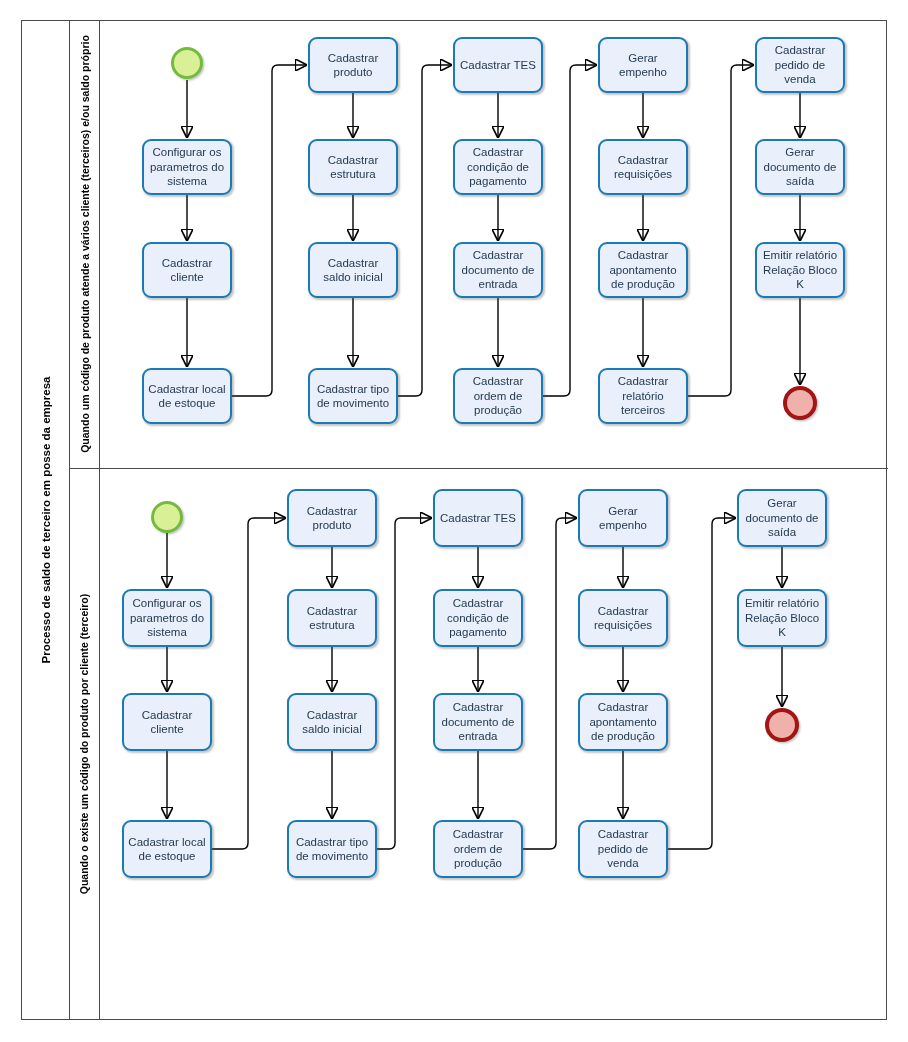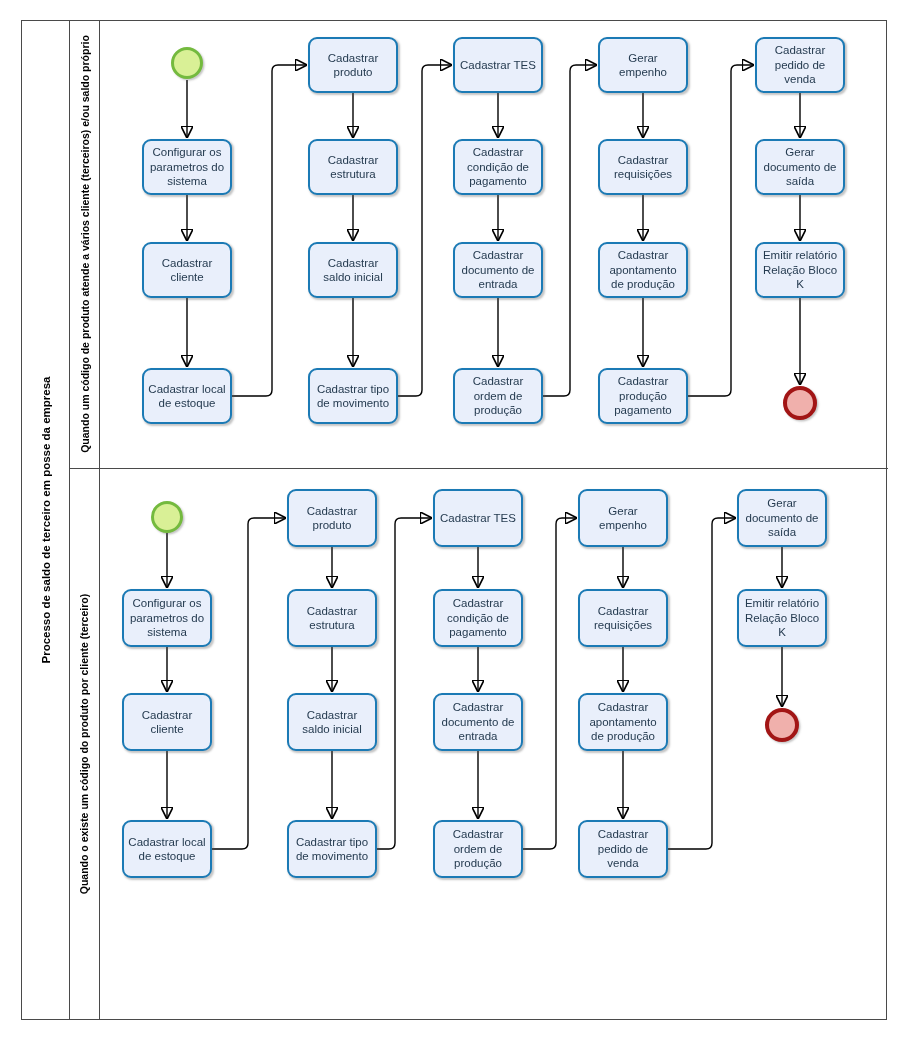--- a/index.html
+++ b/index.html
@@ -141,21 +141,21 @@
   <div class="task h56" style="left:308px;top:139px;">Cadastrar estrutura</div>
   <div class="task h56" style="left:308px;top:242px;">Cadastrar saldo inicial</div>
   <div class="task h56" style="left:308px;top:368px;">Cadastrar tipo de movimento</div>
   <div class="task h56" style="left:453px;top:37px;">Cadastrar TES</div>
   <div class="task h56" style="left:453px;top:139px;">Cadastrar condição de pagamento</div>
   <div class="task h56" style="left:453px;top:242px;">Cadastrar documento de entrada</div>
   <div class="task h56" style="left:453px;top:368px;">Cadastrar ordem de produção</div>
   <div class="task h56" style="left:598px;top:37px;">Gerar empenho</div>
   <div class="task h56" style="left:598px;top:139px;">Cadastrar requisições</div>
   <div class="task h56" style="left:598px;top:242px;">Cadastrar apontamento de produção</div>
-  <div class="task h56" style="left:598px;top:368px;">Cadastrar produção pagamento</div>
+  <div class="task h56" style="left:598px;top:368px;">Cadastrar relatório terceiros</div>
   <div class="task h56" style="left:755px;top:37px;">Cadastrar pedido de venda</div>
   <div class="task h56" style="left:755px;top:139px;">Gerar documento de saída</div>
   <div class="task h56" style="left:755px;top:242px;">Emitir relatório Relação Bloco K</div>
 
   <div class="event event-start" style="left:151px;top:501px;"></div>
   <div class="event event-end" style="left:765px;top:708px;"></div>
 
   <div class="task h58" style="left:122px;top:589px;">Configurar os parametros do sistema</div>
   <div class="task h58" style="left:122px;top:693px;">Cadastrar cliente</div>
   <div class="task h58" style="left:122px;top:820px;">Cadastrar local de estoque</div>

